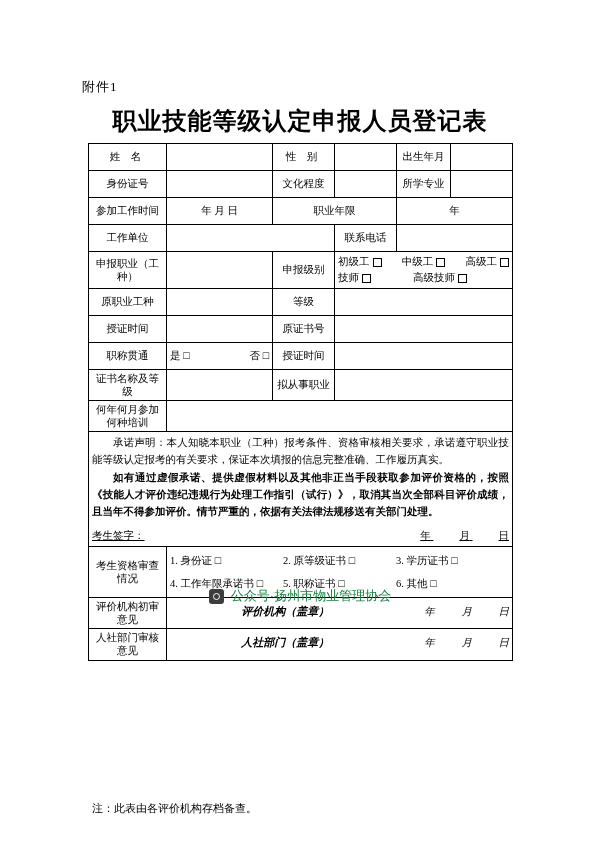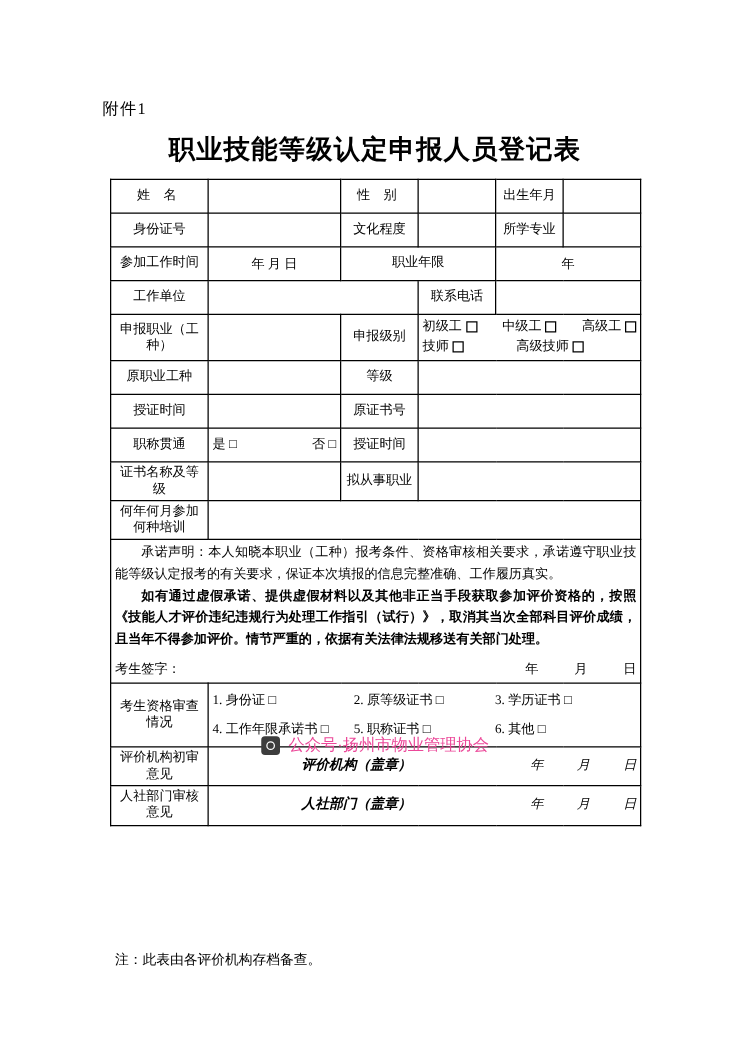--- a/index.html
+++ b/index.html
@@ -28,21 +28,21 @@
     top: 78px;
     font-size: 13px;
     letter-spacing: 1px;
   }
   .doc-title {
     position: absolute;
     left: 0;
     right: 0;
     top: 105px;
     text-align: center;
-    font-size: 21px;
+    font-size: 24px;
     font-weight: bold;
     letter-spacing: 1px;
   }
   table.main {
     position: absolute;
     left: 88px;
     top: 143px;
     width: 424px;
     border-collapse: collapse;
     table-layout: fixed;
@@ -93,20 +93,21 @@
     text-align: justify;
   }
   .decl p { margin: 0; }
   .decl .ind { text-indent: 2em; }
   .decl .bold { font-weight: bold; }
   .sign-line {
     display: flex;
     align-items: center;
     margin-top: 6px;
     font-size: 10.5px;
+    text-decoration: underline;
   }
   .sign-line .who { white-space: nowrap; }
   .sign-line .spacer { flex: 1; }
   .sign-line .ymd span { margin-left: 26px; }
   .check-grid {
     font-size: 10px;
     line-height: 2.2;
     padding: 2px 4px;
   }
   .check-grid .r {
@@ -131,31 +132,31 @@
   .org-inner .seal {
     flex: 1;
     text-align: center;
     font-weight: bold;
     font-size: 11px;
   }
   .org-inner .ymd span { margin-left: 24px; }
   .note {
     position: absolute;
     left: 92px;
-    top: 760px;
+    top: 801px;
     font-size: 11px;
   }
   .footer {
     position: absolute;
     left: 0;
     right: 0;
     bottom: 24px;
     text-align: center;
     font-size: 13px;
-    color: #ec4899;
+    color: #15803d;
     font-family: "Liberation Sans", sans-serif;
     display: flex;
     align-items: center;
     justify-content: center;
     gap: 7px;
   }
   .footer .logo {
     width: 15px;
     height: 15px;
     background: #3d3d3d;

